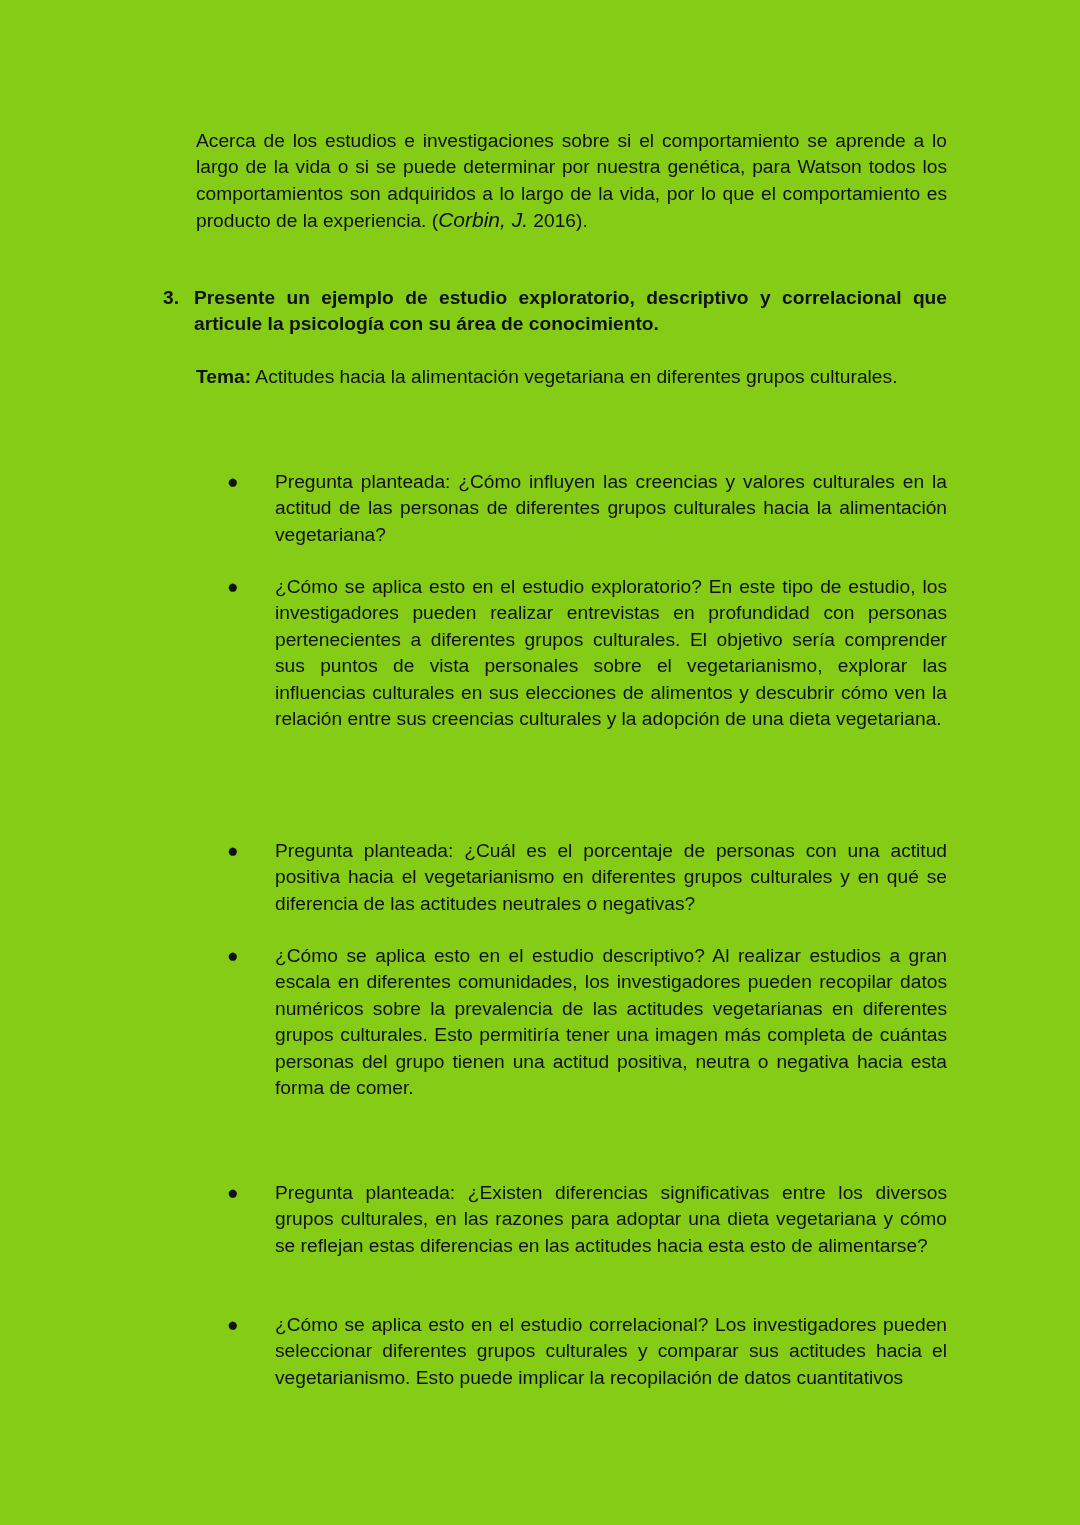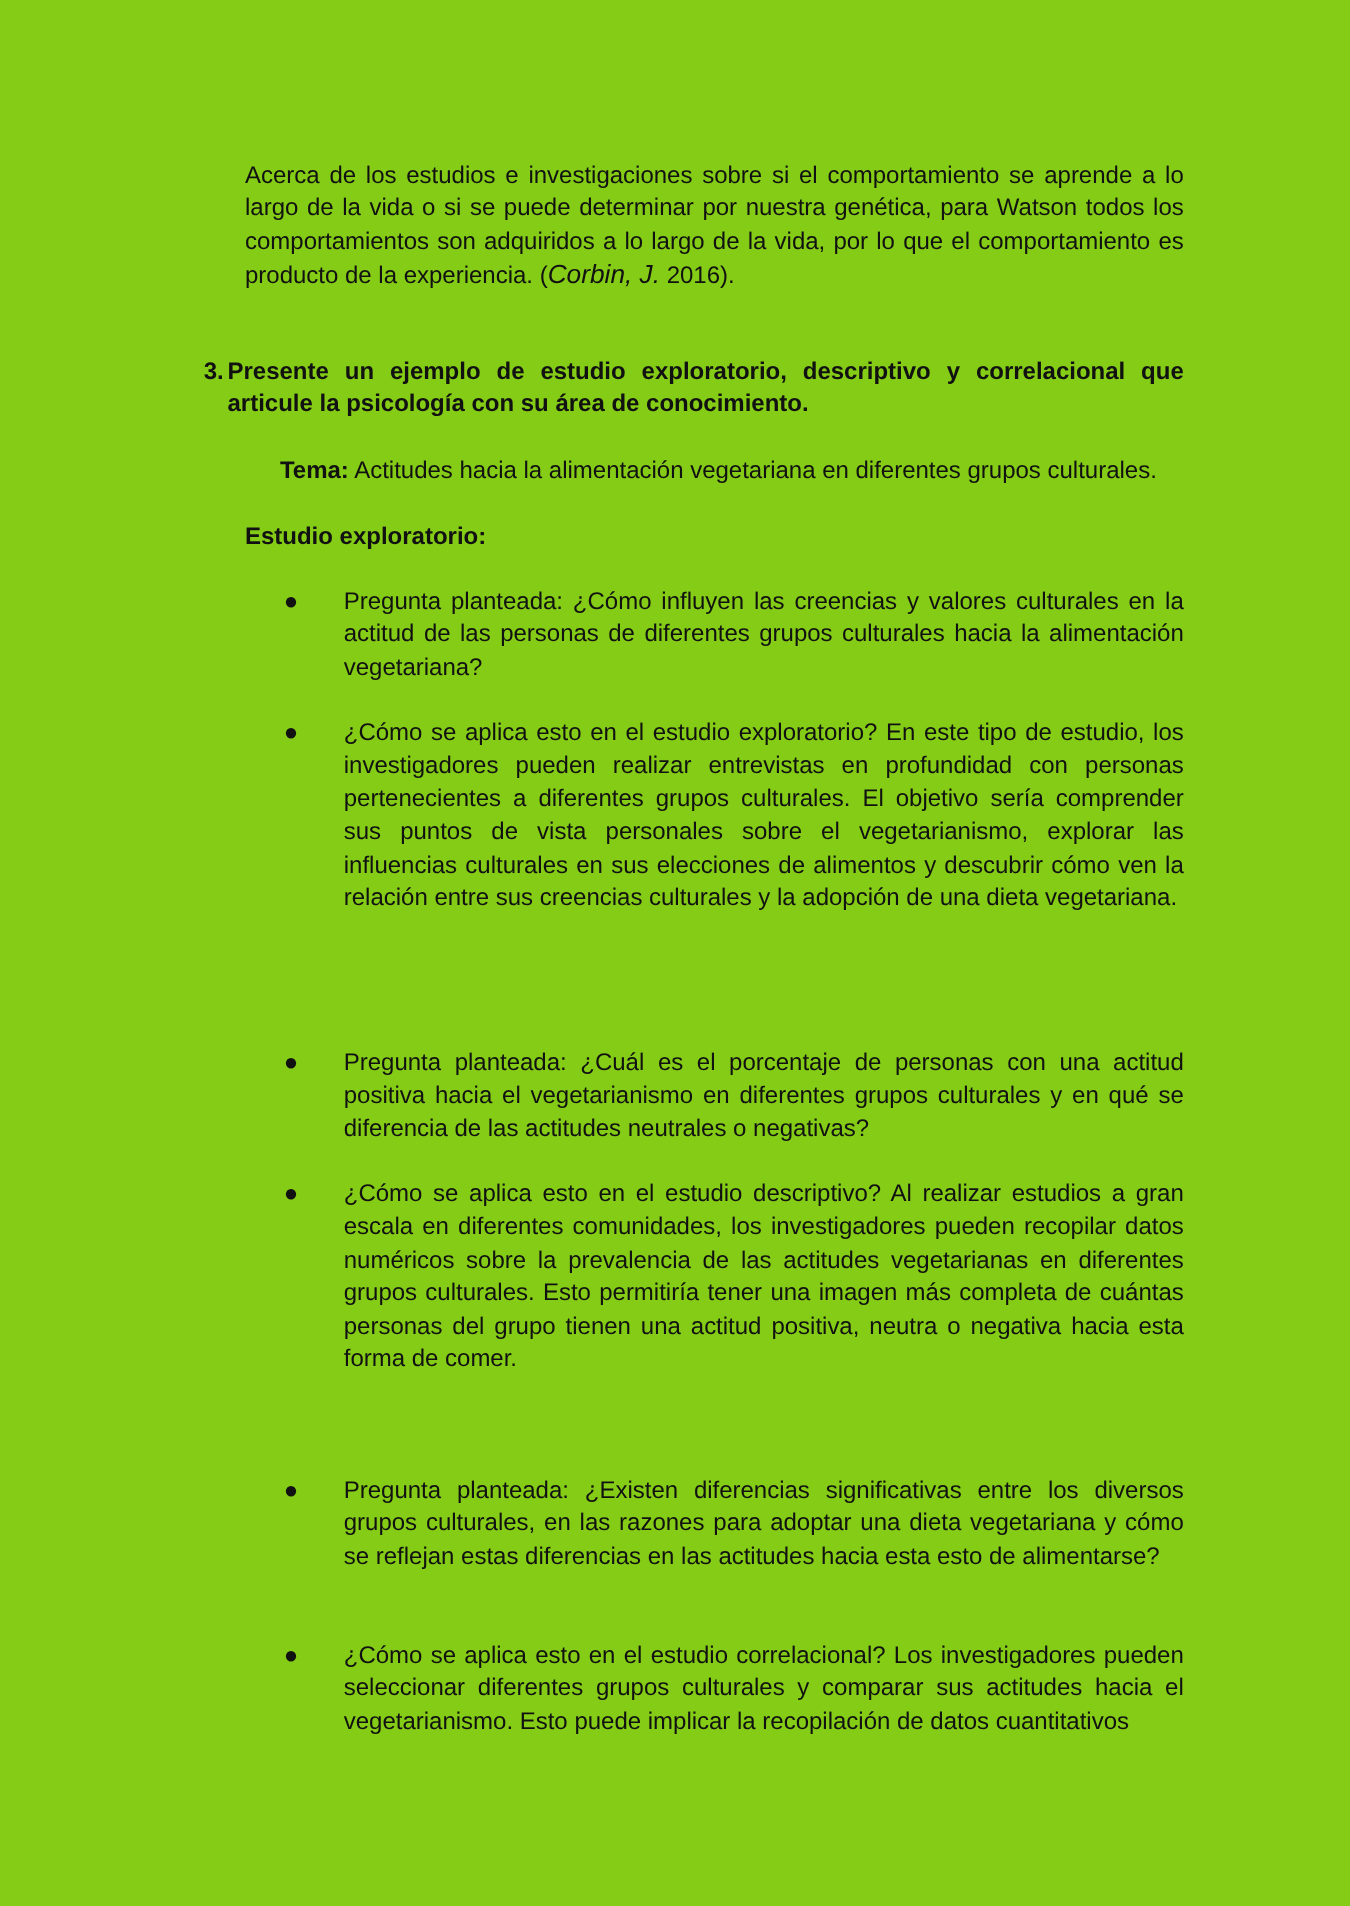--- a/index.html
+++ b/index.html
@@ -42,21 +42,21 @@
       line-height: 26.4px;
       font-weight: bold;
     }
     .q-head .num {
       position: absolute;
       left: 0;
       top: 0;
     }
     .q-head .qtext {
       display: block;
-      margin-left: 19px;
+      margin-left: 31px;
       text-align: justify;
     }
     .line {
       position: absolute;
       left: 196px;
       width: 751px;
       font-size: 19.2px;
       line-height: 26.4px;
     }
     .bold { font-weight: bold; }
@@ -85,25 +85,24 @@
 
 <div class="page">
 
   <p class="para" style="top:128px; margin:0;"><span>Acerca de los estudios e investigaciones sobre si el comportamiento se aprende a lo largo de la vida o si se puede determinar por nuestra genética, para Watson todos los comportamientos son adquiridos a lo largo de la vida, por lo que el comportamiento es producto de la experiencia. (</span><span class="cite-italic">Corbin, J.</span><span> 2016).</span></p>
 
   <div class="q-head" style="top:285px;">
     <span class="num">3.</span>
     <span class="qtext">Presente un ejemplo de estudio exploratorio, descriptivo y correlacional que articule la psicología con su área de conocimiento.</span>
   </div>
 
-  <div class="line" style="top:364px;margin-left:28px;">
+  <div class="line" style="top:364px;">
     <span class="bold">Tema:</span><span> Actitudes hacia la alimentación vegetariana en diferentes grupos culturales.</span>
   </div>
 
-  <div class="line bold" style="top:417px;">Estudio exploratorio:</div>
 
   <div class="bullet-item" style="top:469px;">
     <span class="dot">●</span>
     <span class="btext">Pregunta planteada: ¿Cómo influyen las creencias y valores culturales en la actitud de las personas de diferentes grupos culturales hacia la alimentación vegetariana?</span>
   </div>
 
   <div class="bullet-item" style="top:574px;">
     <span class="dot">●</span>
     <span class="btext">¿Cómo se aplica esto en el estudio exploratorio? En este tipo de estudio, los investigadores pueden realizar entrevistas en profundidad con personas pertenecientes a diferentes grupos culturales. El objetivo sería comprender sus puntos de vista personales sobre el vegetarianismo, explorar las influencias culturales en sus elecciones de alimentos y descubrir cómo ven la relación entre sus creencias culturales y la adopción de una dieta vegetariana.</span>
   </div>

